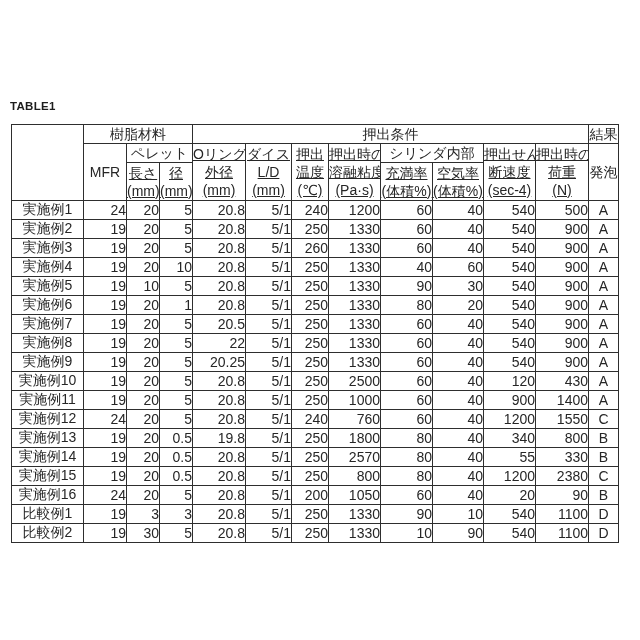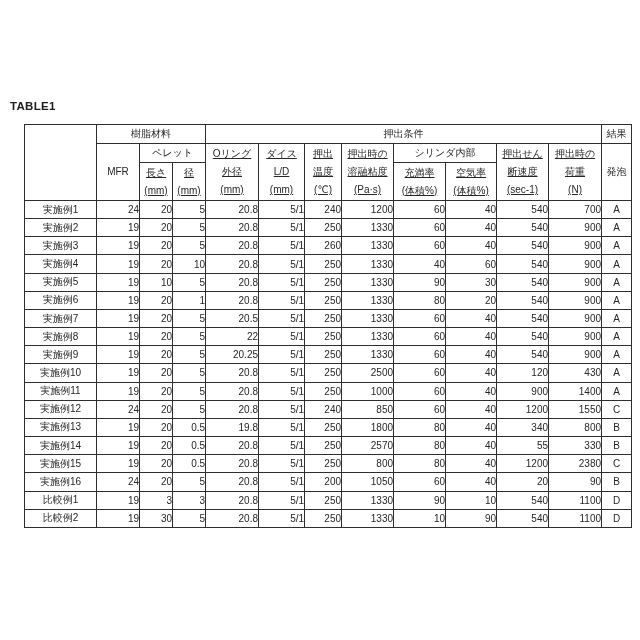--- a/index.html
+++ b/index.html
@@ -11,21 +11,21 @@
   }
   .page{position:relative;width:640px;height:640px;background:#ffffff;}
   .table-title{
     position:absolute;left:10px;top:100px;
     font-size:11.5px;font-weight:bold;letter-spacing:.3px;color:#1d1d1d;
   }
   table.patent{
     position:absolute;left:11px;top:124px;
     width:607px;height:404px;
     border-collapse:collapse;table-layout:fixed;
-    font-size:10px;color:#262626;margin-left:13px;
+    font-size:14px;color:#262626;
   }
   table.patent td{
     border:1px solid #2e2e2e;
     padding:0;margin:0;
     vertical-align:middle;
     overflow:hidden;white-space:nowrap;
   }
   
   tr.hband1 td{height:18px;}
   tr.hband2 td{height:18px;}
@@ -89,21 +89,21 @@
         </td>
         <td class="hc" rowspan="2">
           <div>押出時の</div>
           <div>溶融粘度</div>
           <div>(Pa·s)</div>
         </td>
         <td class="hc" colspan="2">シリンダ内部</td>
         <td class="hc" rowspan="2">
           <div>押出せん</div>
           <div>断速度</div>
-          <div>(sec-1)</div>
+          <div>(sec-4)</div>
         </td>
         <td class="hc" rowspan="2">
           <div>押出時の</div>
           <div>荷重</div>
           <div>(N)</div>
         </td>
         <td class="hc" rowspan="2">発泡</td>
       </tr>
 
       <tr class="hband3">
@@ -130,21 +130,21 @@
           <td class="num">24</td>
           <td class="num">20</td>
           <td class="num">5</td>
           <td class="num">20.8</td>
           <td class="num">5/1</td>
           <td class="num">240</td>
           <td class="num">1200</td>
           <td class="num">60</td>
           <td class="num">40</td>
           <td class="num">540</td>
-          <td class="num">700</td>
+          <td class="num">500</td>
           <td class="result">A</td>
         </tr>
         <tr>
           <td class="rowlabel">実施例2</td>
           <td class="num">19</td>
           <td class="num">20</td>
           <td class="num">5</td>
           <td class="num">20.8</td>
           <td class="num">5/1</td>
           <td class="num">250</td>
@@ -291,21 +291,21 @@
           <td class="result">A</td>
         </tr>
         <tr>
           <td class="rowlabel">実施例12</td>
           <td class="num">24</td>
           <td class="num">20</td>
           <td class="num">5</td>
           <td class="num">20.8</td>
           <td class="num">5/1</td>
           <td class="num">240</td>
-          <td class="num">850</td>
+          <td class="num">760</td>
           <td class="num">60</td>
           <td class="num">40</td>
           <td class="num">1200</td>
           <td class="num">1550</td>
           <td class="result">C</td>
         </tr>
         <tr>
           <td class="rowlabel">実施例13</td>
           <td class="num">19</td>
           <td class="num">20</td>

